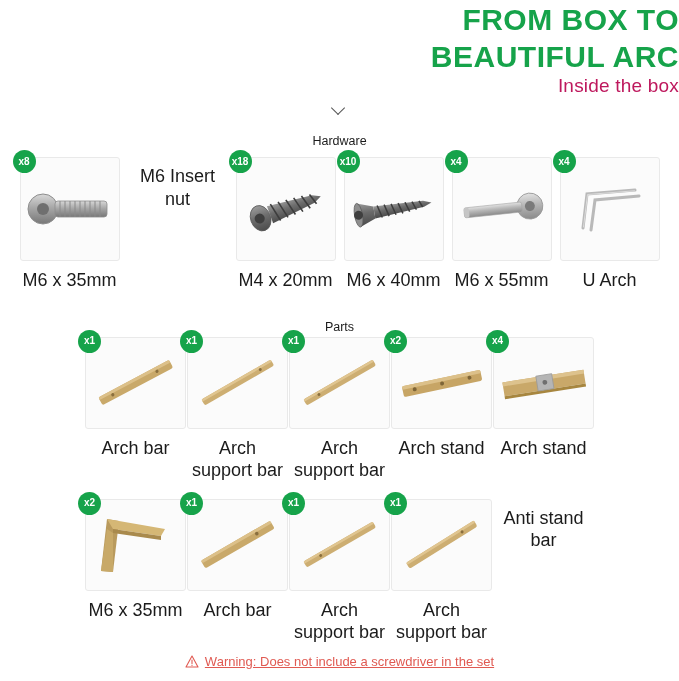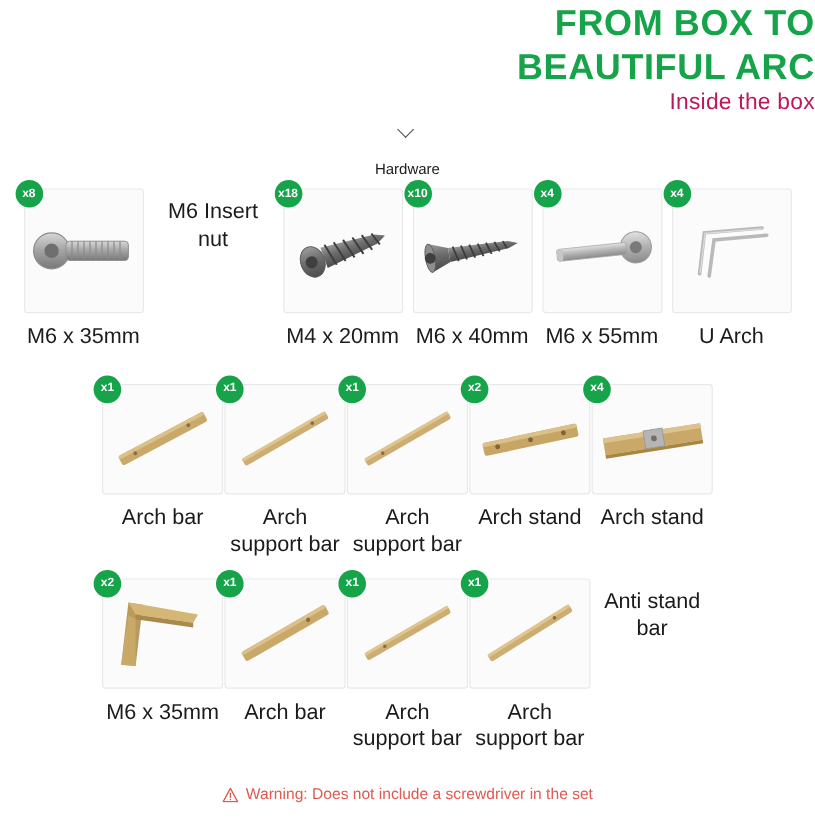--- a/index.html
+++ b/index.html
@@ -124,23 +124,24 @@
 
   
   .warning {
     position: absolute;
     left: 0; right: 0;
     bottom: 12px;
     text-align: center;
     color: #e05a52;
     font-size: 13px;
     display: flex;
-    align-items: flex-end;
+    align-items: center;
     justify-content: center;
     gap: 6px;
+    text-decoration: underline;
   }
   .warn-tri {
     width: 14px; height: 13px;
     position: relative;
     display: inline-block;
   }
   .warn-tri svg { display: block; }
 
   .block { margin-top: 0; }
   .spacer-parts { height: 14px; }
@@ -297,20 +298,21 @@
             </svg>
           </div>
         </div>
         <div class="caption">U Arch</div>
       </div>
 
     </div>
   </div>
 
   <div class="block" style="margin-top:28px;">
+    <div class="section-label">Parts</div>
 
     <div class="grid parts">
 
       <div class="cell part">
         <div class="thumb">
           <div class="badge">x1</div>
           <div class="art">
             <svg width="88" height="70" viewBox="0 0 88 70">
               <g transform="rotate(-28 44 35)">
                 <rect x="4" y="30" width="80" height="9" rx="2" fill="#c9a96a"></rect>

